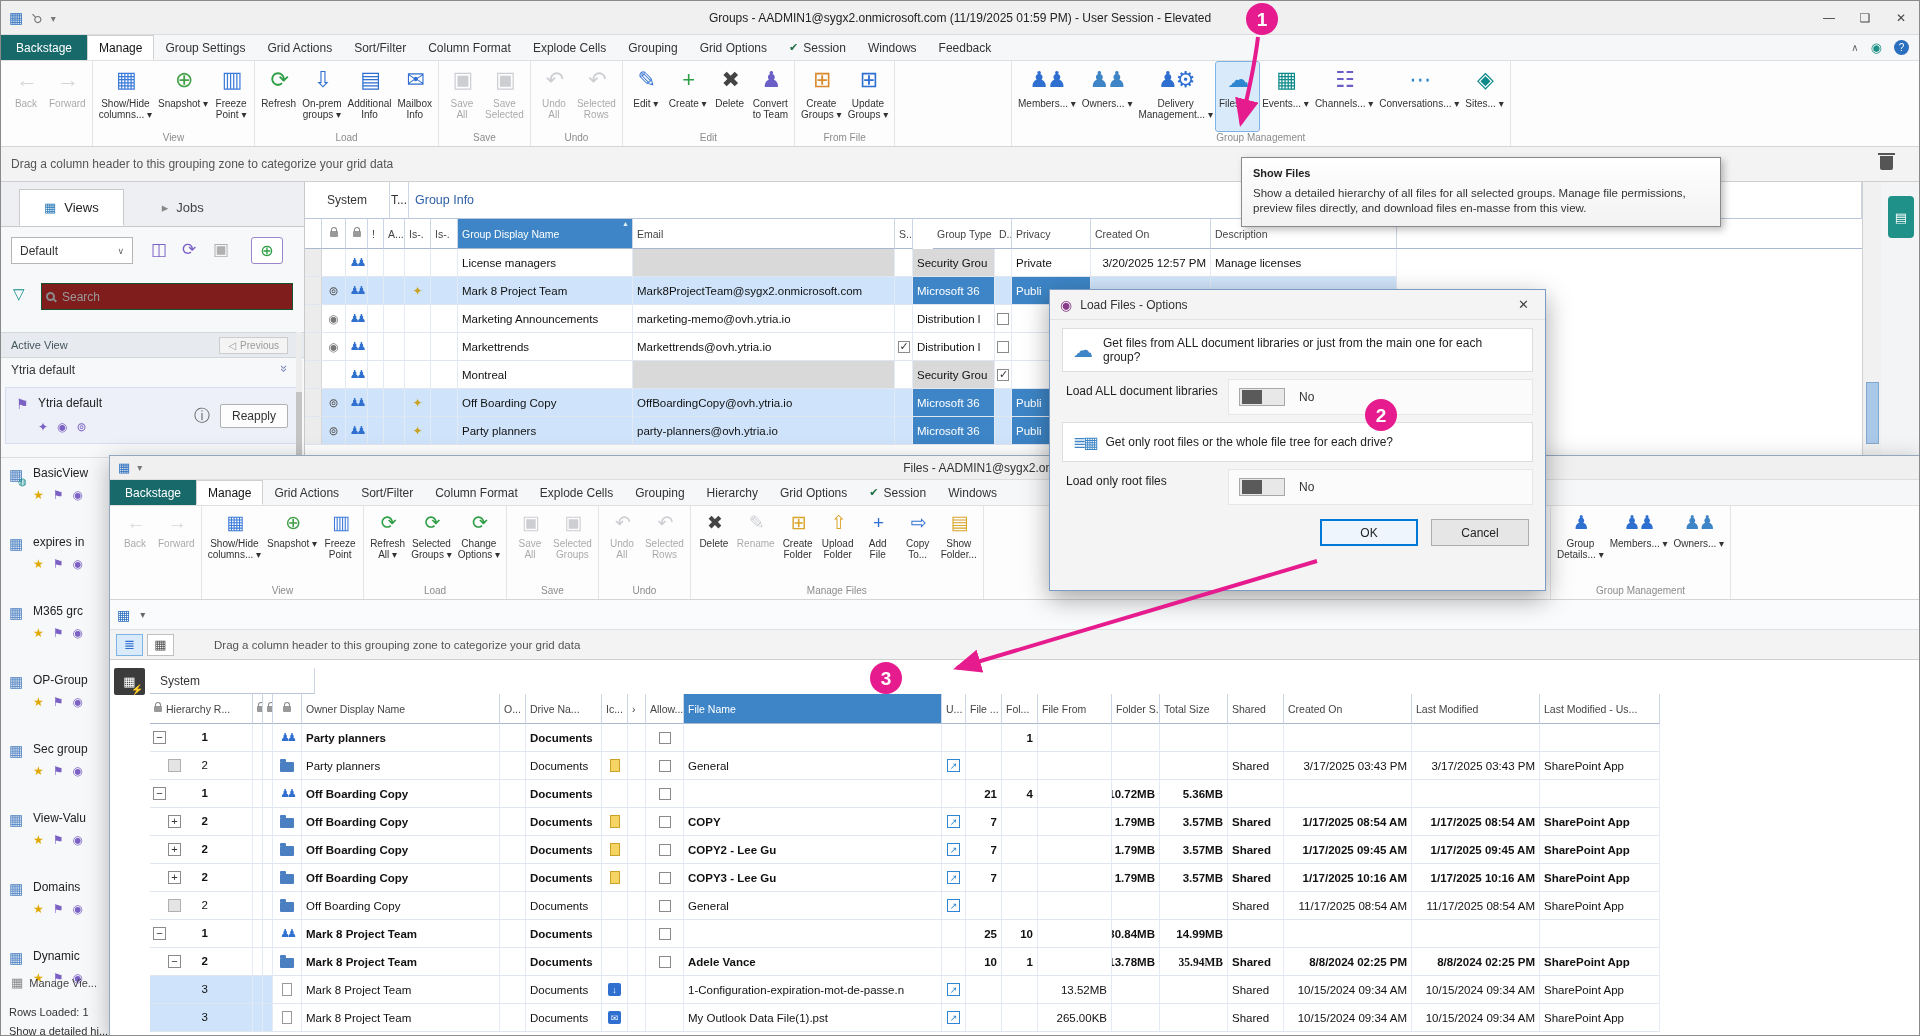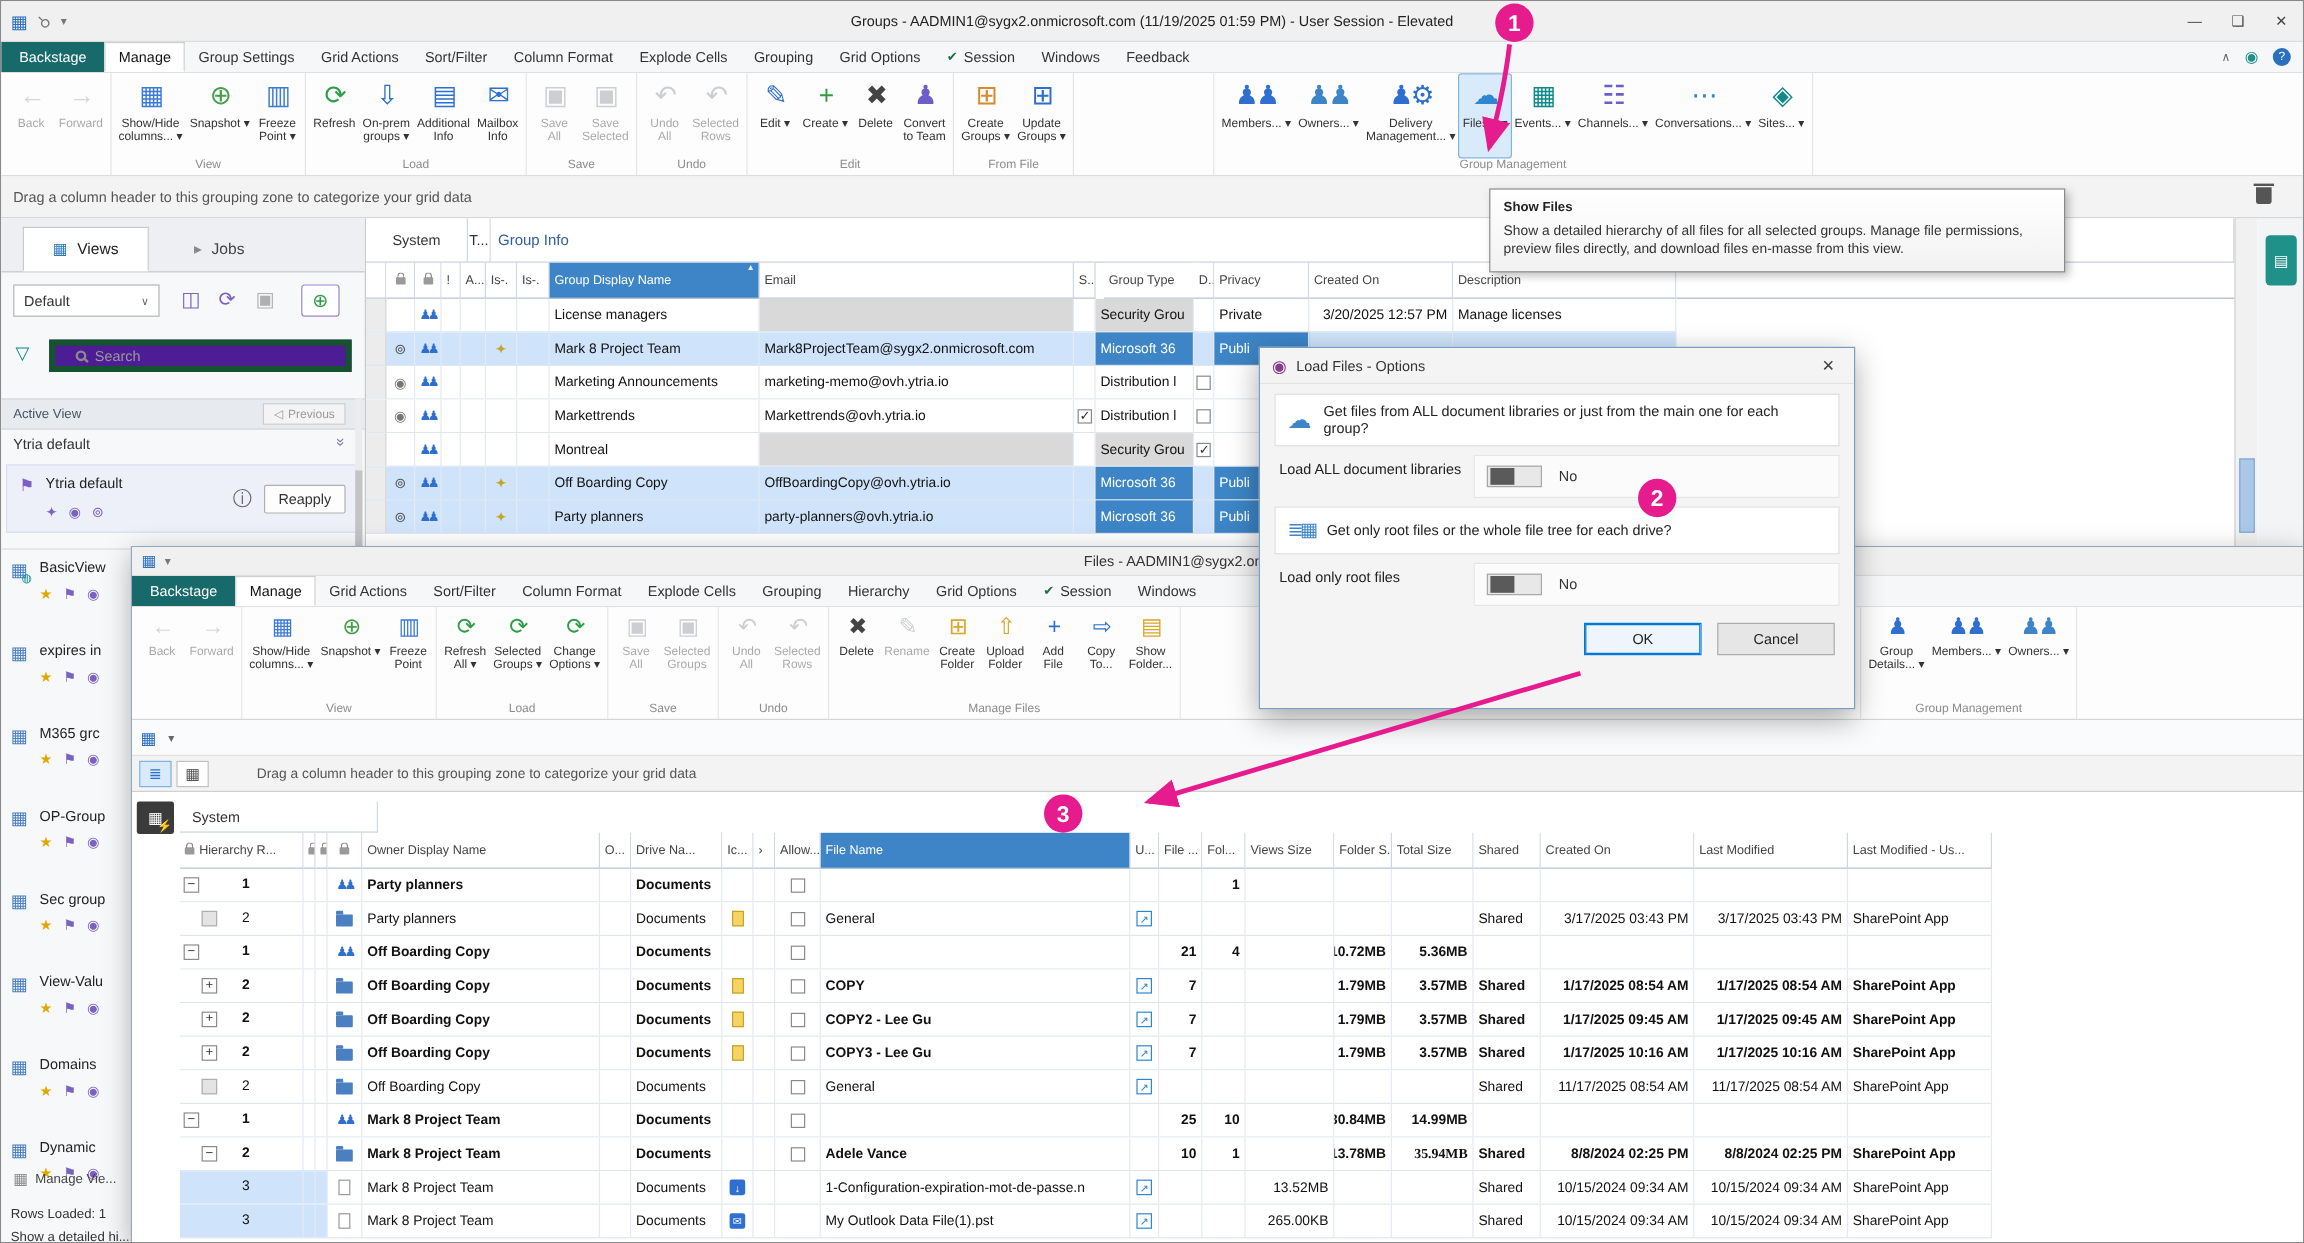--- a/index.html
+++ b/index.html
@@ -50,21 +50,21 @@
   .sidebar{position:absolute;top:181px;left:0;width:304px;bottom:0;background:#f7f8fa;border-right:1px solid #c9c9c9;overflow:hidden;}
   .sbtabs{position:absolute;top:0;left:0;right:0;height:45px;background:#edeff2;border-bottom:1px solid #c9c9c9;display:flex;align-items:flex-end;padding-left:18px;gap:14px;}
   .sbtab{height:37px;display:flex;align-items:center;gap:8px;padding:0 24px;font-size:13px;color:#444;}
   .sbtab.active{background:#fff;border:1px solid #c9c9c9;border-bottom-color:#fff;color:#222;}
   .sbtab .ti{color:#2a7ab8;font-size:13px;}
   .sel{position:absolute;top:55px;left:10px;width:122px;height:27px;background:#fff;border:1px solid #b5b5b5;display:flex;align-items:center;font-size:12px;color:#333;padding:0 8px;}
   .sel .ar{margin-left:auto;color:#666;font-size:9px;}
   .ctlico{position:absolute;top:57px;font-size:17px;}
   .plusbox{position:absolute;top:55px;left:250px;width:32px;height:27px;border:1px solid #9a86c8;border-radius:3px;display:flex;align-items:center;justify-content:center;color:#2e9e44;font-size:16px;background:#fff;}
   .funnel{position:absolute;top:103px;left:12px;color:#0e8a8a;font-size:15px;}
-  .searchbox{position:absolute;top:101px;left:40px;width:252px;height:27px;background:#4c1d95;border:5px solid #14532d;display:flex;align-items:center;gap:7px;padding:0 17px;}
+  .searchbox{position:absolute;top:101px;left:40px;width:252px;height:27px;background:#7f1d1d;border:1px solid #14532d;display:flex;align-items:center;gap:7px;padding:0 4px;}
   .mi-search{width:9px;height:9px;border:2px solid #8a8a8a;border-radius:50%;position:relative;flex:none;}
   .mi-search::after{content:"";position:absolute;width:5px;height:2px;background:#8a8a8a;transform:rotate(45deg);right:-4px;bottom:-2px;}
   .searchtext{color:#999;font-size:12px;}
   .avhead{position:absolute;top:150px;left:0;right:0;height:26px;background:#e7eaee;border-top:1px solid #d4d7da;border-bottom:1px solid #d4d7da;display:flex;align-items:center;padding:0 10px;font-size:11px;color:#44565f;}
   .prevchip{margin-left:auto;margin-right:6px;border:1px solid #ccc;background:#f4f4f4;color:#9a9a9a;font-size:10px;padding:2px 8px;display:flex;gap:4px;align-items:center;}
   .ydlabel{position:absolute;top:181px;left:10px;font-size:12px;color:#333;}
   .ydchev{position:absolute;top:179px;right:16px;color:#6a7ab0;font-size:13px;transform:rotate(90deg);}
   .avcard{position:absolute;top:205px;left:4px;width:292px;height:57px;background:#eef0f9;border:1px solid #d8dcf0;}
   .avflag{position:absolute;left:10px;top:8px;color:#7b61c4;font-size:14px;}
   .avname{position:absolute;left:32px;top:8px;font-size:12px;color:#222;}
@@ -634,21 +634,21 @@
           <div class="gh sorted" style="left: 153px; width: 175px;">
             <span>Group Display Name</span>
             <span class="sortarrow">▲</span>
           </div>
           <div class="gh" style="left: 328px; width: 262px;">
             <span>Email</span>
           </div>
           <div class="gh" style="left: 590px; width: 18px;">
             <span>S...</span>
           </div>
-          <div class="gh" style="left: 615px; width: 82px; text-align: right;">
+          <div class="gh" style="left: 628px; width: 82px; text-align: right;">
             <span>Group Type</span>
           </div>
           <div class="gh" style="left: 690px; width: 17px;">
             <span>D...</span>
           </div>
           <div class="gh" style="left: 707px; width: 79px;">
             <span>Privacy</span>
           </div>
           <div class="gh" style="left: 786px; width: 120px;">
             <span>Created On</span>
@@ -1155,21 +1155,21 @@
             <div class="gh" style="left: 792px; width: 24px;">
               <span>U...</span>
             </div>
             <div class="gh" style="left: 816px; width: 36px;">
               <span>File ...</span>
             </div>
             <div class="gh" style="left: 852px; width: 36px;">
               <span>Fol...</span>
             </div>
             <div class="gh" style="left: 888px; width: 74px;">
-              <span>Views Size</span>
+              <span>File From</span>
             </div>
             <div class="gh" style="left: 962px; width: 48px;">
               <span>Folder S...</span>
             </div>
             <div class="gh" style="left: 1010px; width: 68px;">
               <span>Total Size</span>
             </div>
             <div class="gh" style="left: 1078px; width: 56px;">
               <span>Shared</span>
             </div>

